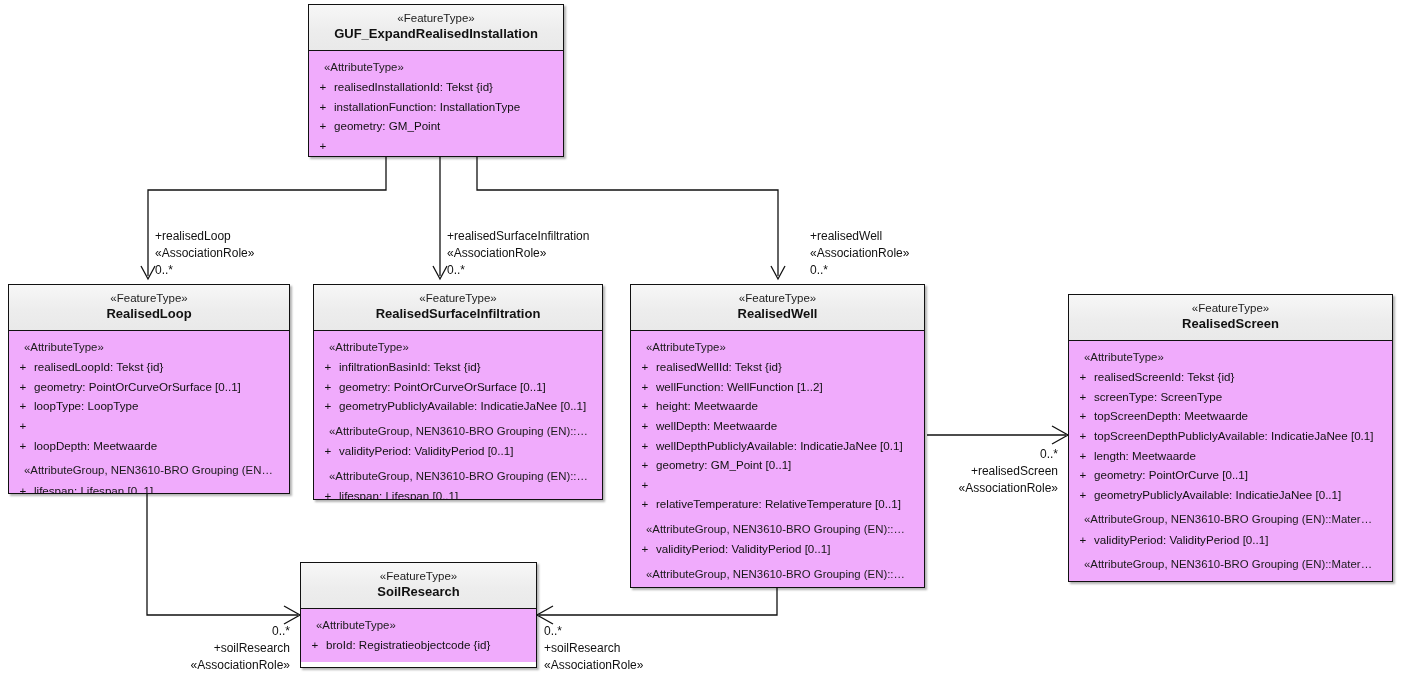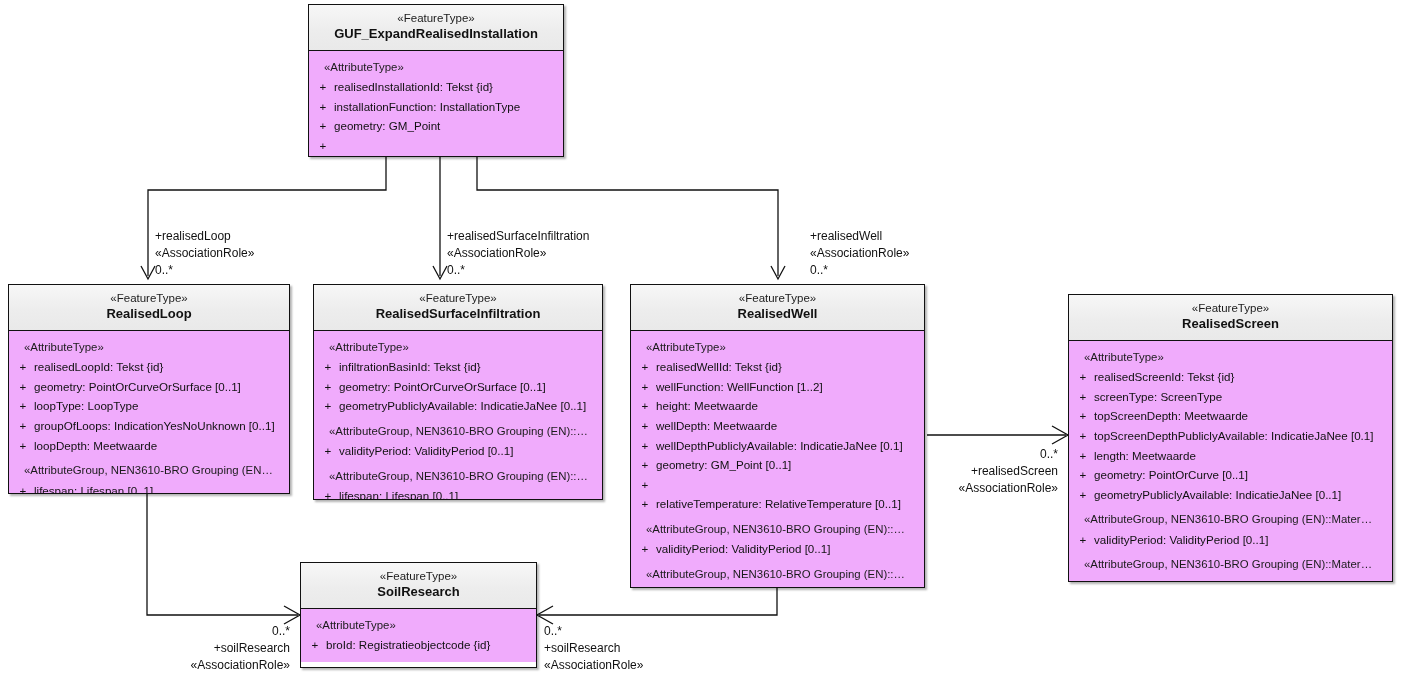--- a/index.html
+++ b/index.html
@@ -182,21 +182,20 @@
       <div class="attr">
         <span class="vis">+</span>
         <span class="sig">geometry: PointOrCurveOrSurface [0..1]</span>
       </div>
       <div class="attr">
         <span class="vis">+</span>
         <span class="sig">loopType: LoopType</span>
       </div>
       <div class="attr">
         <span class="vis">+</span>
-        <span class="sig">groupOfLoops: IndicationYesNoUnknown [0..1]</span>
       </div>
       <div class="attr">
         <span class="vis">+</span>
         <span class="sig">loopDepth: Meetwaarde</span>
       </div>
       <div class="gap"></div>
       <div class="grp">«AttributeGroup, NEN3610-BRO Grouping (EN…</div>
       <div class="attr">
         <span class="vis">+</span>
         <span class="sig">lifespan: Lifespan [0..1]</span>

